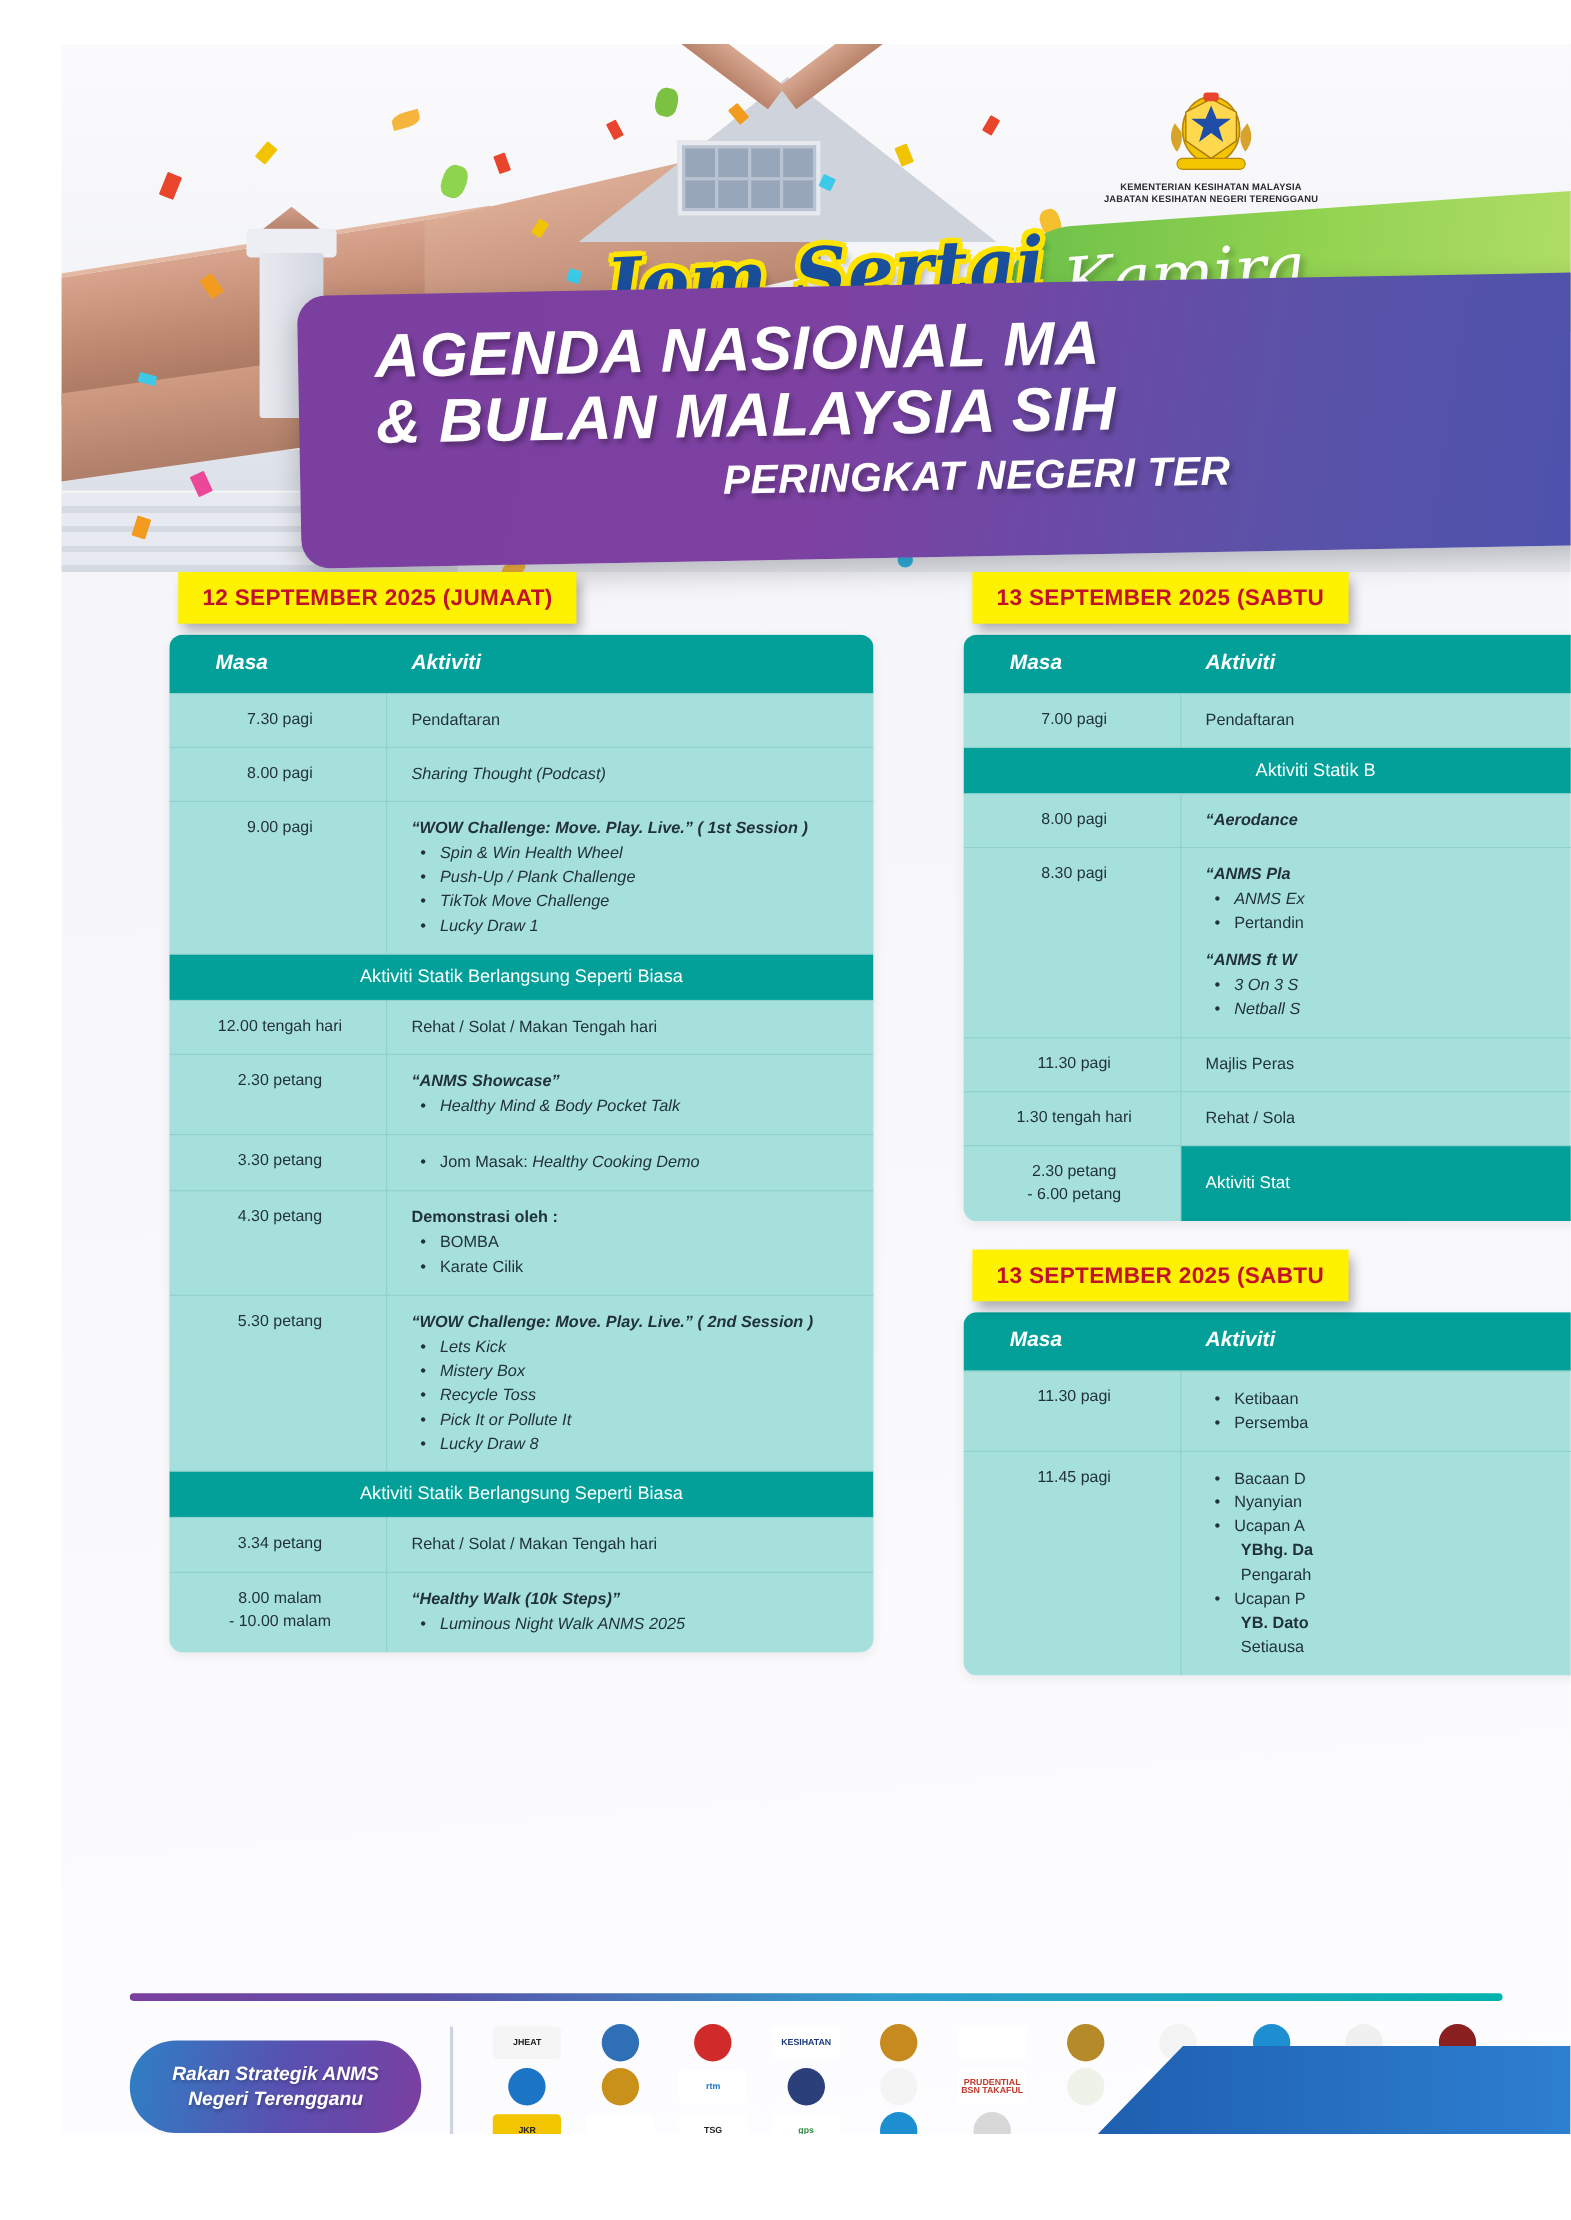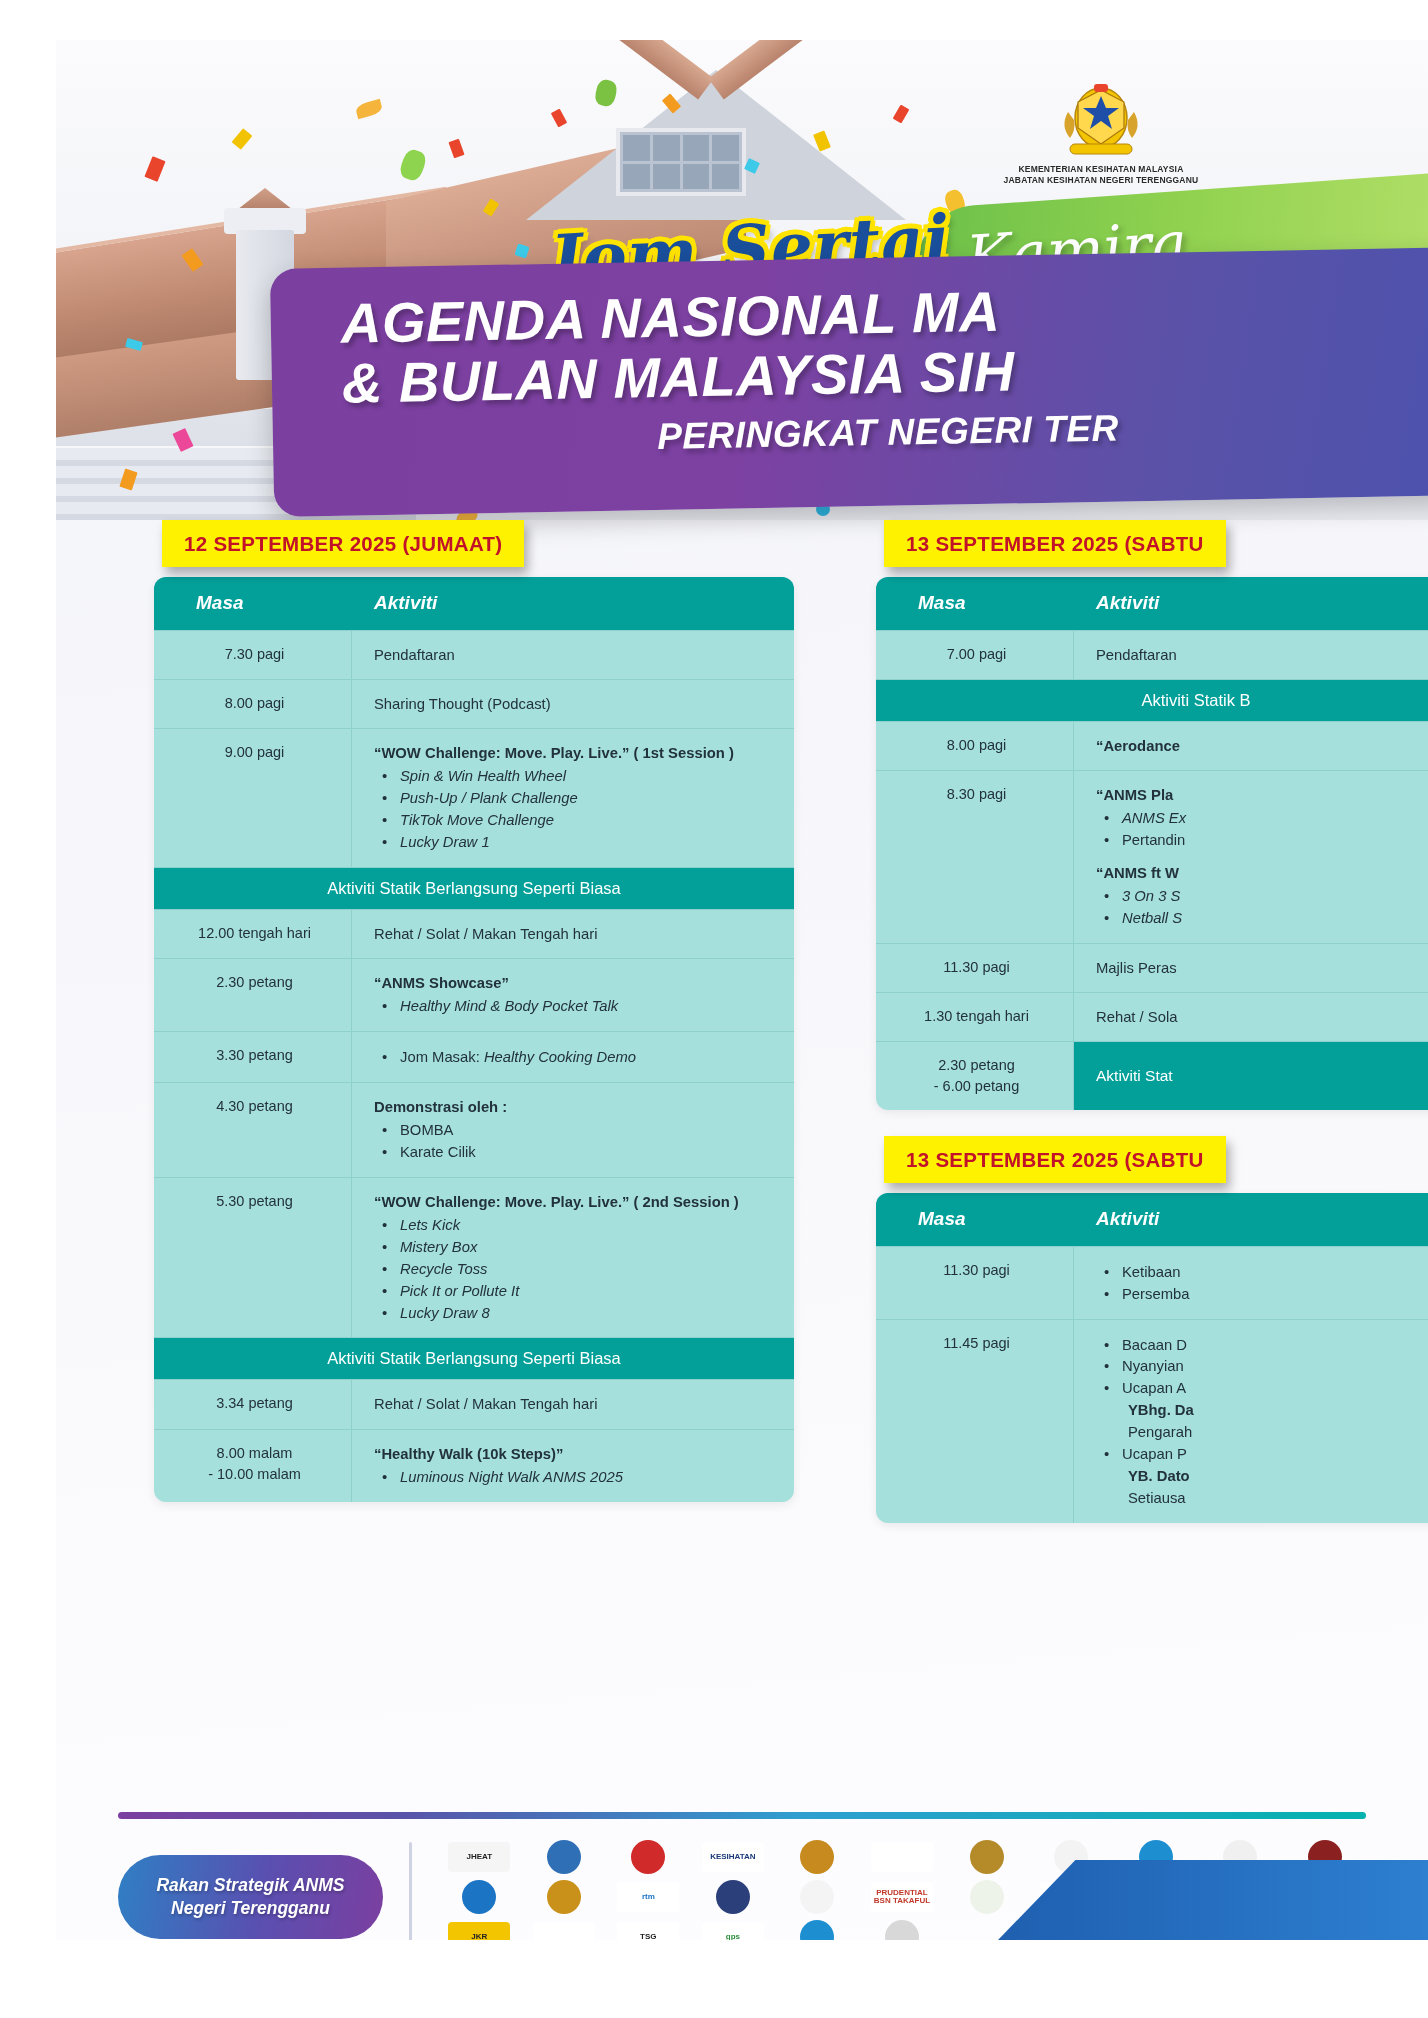--- a/index.html
+++ b/index.html
@@ -229,21 +229,21 @@
     line-height: 1.5;
   }
   .thead .tc-act { padding-left: 22px; }
   .banner-row {
     background: #03a09a;
     color: #ffffff;
     font-size: 16.5px;
     text-align: center;
     padding: 11px 0;
   }
-  .act-title { font-weight: 700; display: block; }
+  .act-title { font-weight: 700; font-style: italic; display: block; }
   .act-plain { display: block; }
   ul.bul { list-style: none; margin: 2px 0 0 0; padding: 0; }
   ul.bul li {
     position: relative;
     padding-left: 26px;
     font-style: italic;
     line-height: 1.48;
   }
   ul.bul li.plain { font-style: normal; }
   ul.bul li::before {
@@ -413,21 +413,21 @@
     </div>
               <div class="trow">
           <div class="tc-time">7.30 pagi</div>
           <div class="tc-act">
                   <span class="act-plain">Pendaftaran</span>
                 </div>
               </div>
               <div class="trow">
           <div class="tc-time">8.00 pagi</div>
           <div class="tc-act">
-                  <span class="act-plain" style="">Sharing Thought (Podcast)</span>
+                  <span class="act-plain" style="font-style:italic">Sharing Thought (Podcast)</span>
                 </div>
               </div>
               <div class="trow">
           <div class="tc-time">9.00 pagi</div>
           <div class="tc-act">
                   <span class="act-title">“WOW Challenge: Move. Play. Live.” ( 1st Session )</span>
                   <ul class="bul">
                     <li>Spin &amp; Win Health Wheel</li>
                     <li>Push-Up / Plank Challenge</li>
                     <li>TikTok Move Challenge</li>

